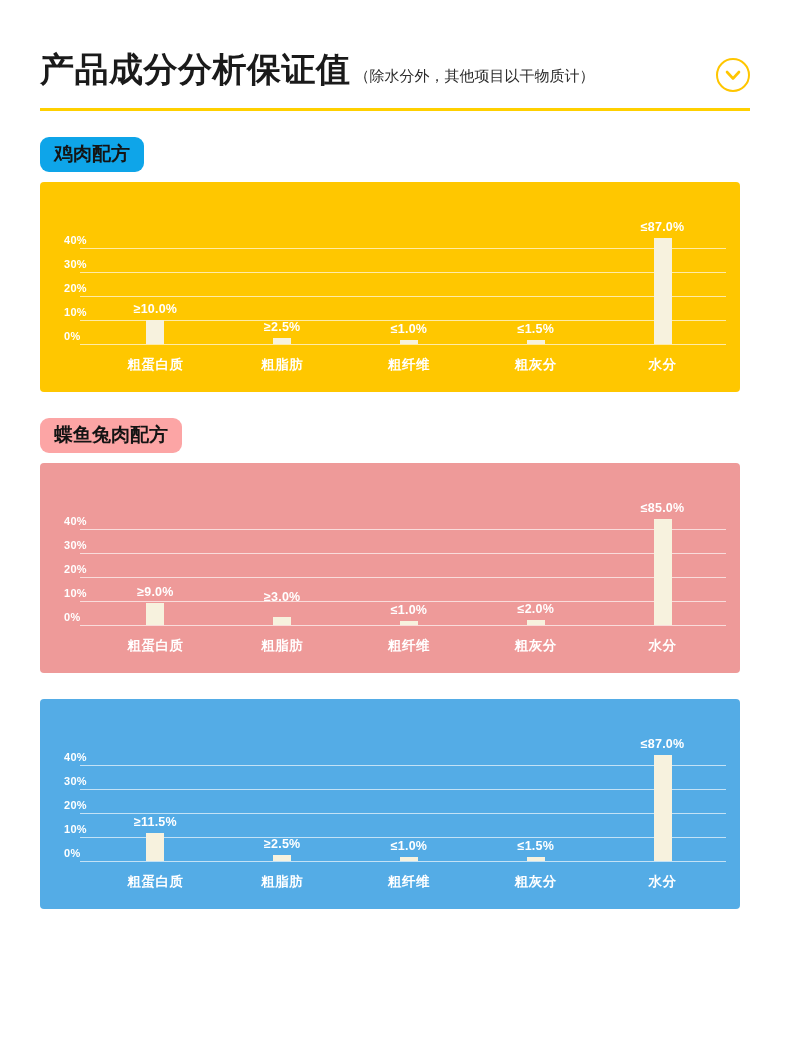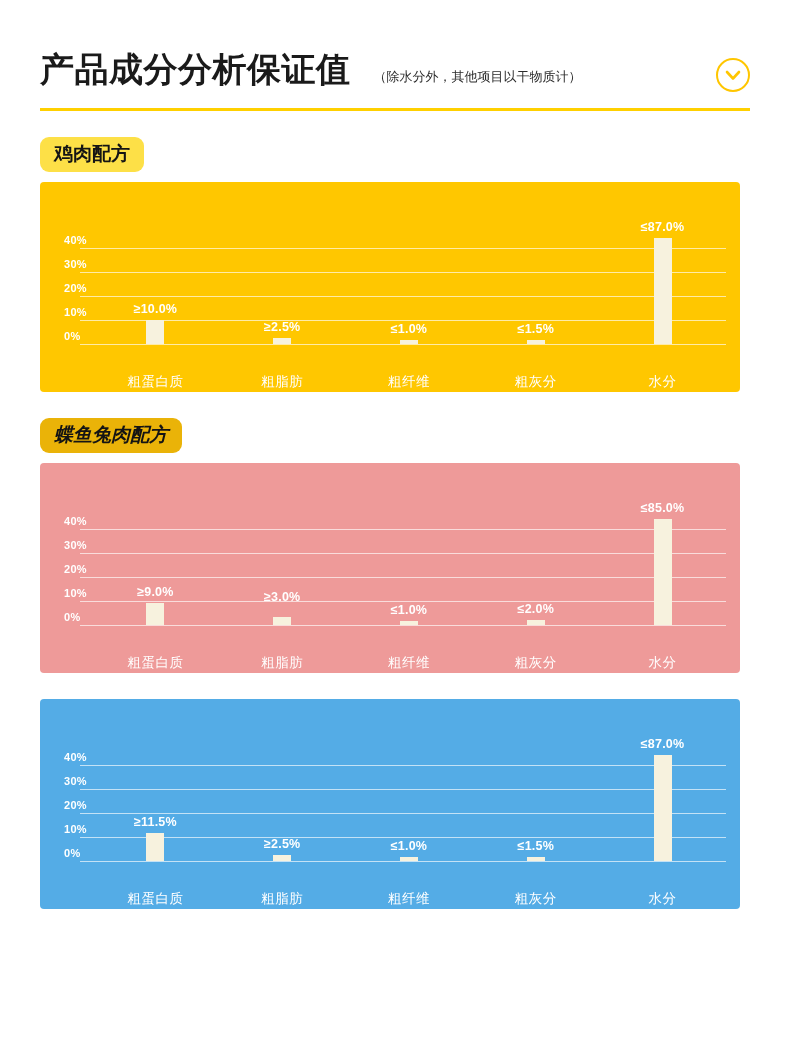--- a/index.html
+++ b/index.html
@@ -12,21 +12,21 @@
   .page { position: relative; width: 790px; height: 1055px; padding: 0 40px; }
 
   
   .header { position: relative; padding-top: 52px; }
   .title-row { display: flex; align-items: baseline; }
   .title-main {
     font-size: 34px; font-weight: bold; color: #1a1a1a;
     letter-spacing: 0.5px; line-height: 1;
   }
   .title-sub {
-    font-size: 13px; color: #2b2b2b; margin-left: 23px; line-height: 1;
+    font-size: 15px; color: #2b2b2b; margin-left: 4px; line-height: 1;
     white-space: nowrap;
   }
   .chevron-badge {
     position: absolute; right: 0; top: 58px;
     width: 34px; height: 34px; border-radius: 50%;
     border: 2px solid #FFC600;
     display: flex; align-items: center; justify-content: center;
   }
   .chevron-badge svg { display: block; }
   .title-rule {
@@ -35,22 +35,22 @@
 
   
   .section { margin-top: 26px; }
   .badge {
     display: inline-block;
     font-size: 19px; font-weight: bold; color: #141414;
     padding: 6px 14px 7px 14px;
     border-radius: 9px;
     line-height: 1.15;
   }
-  .badge.yellow { background: #fde047; }
-  .badge.pink   { background: #eab308; font-style: italic; }
+  .badge.yellow { background: #0ea5e9; }
+  .badge.pink   { background: #fca5a5; }
   .badge.blue   { background: #54ACE6; }
 
   .panel {
     position: relative;
     margin-top: 10px;
     width: 700px; height: 210px;
     border-radius: 4px;
     overflow: hidden;
   }
   .panel.yellow { background: #FFC700; }
@@ -90,23 +90,22 @@
   .bar {
     width: 18px;
     background: #F7F2DE;
   }
   .cat-labels {
     position: absolute; left: 52px; right: 14px;
     display: flex;
   }
   .cat {
     flex: 1 1 0; text-align: center;
-    font-size: 13.5px; font-weight: normal; color: #ffffff;
+    font-size: 13.5px; font-weight: bold; color: #ffffff;
     letter-spacing: 0.5px;
-    margin-top: 17px;
   }
 </style>
 </head>
 <body>
 
 <div class="page">
 
   <div class="header">
     <div class="title-row">
       <span class="title-main">产品成分分析保证值</span>

